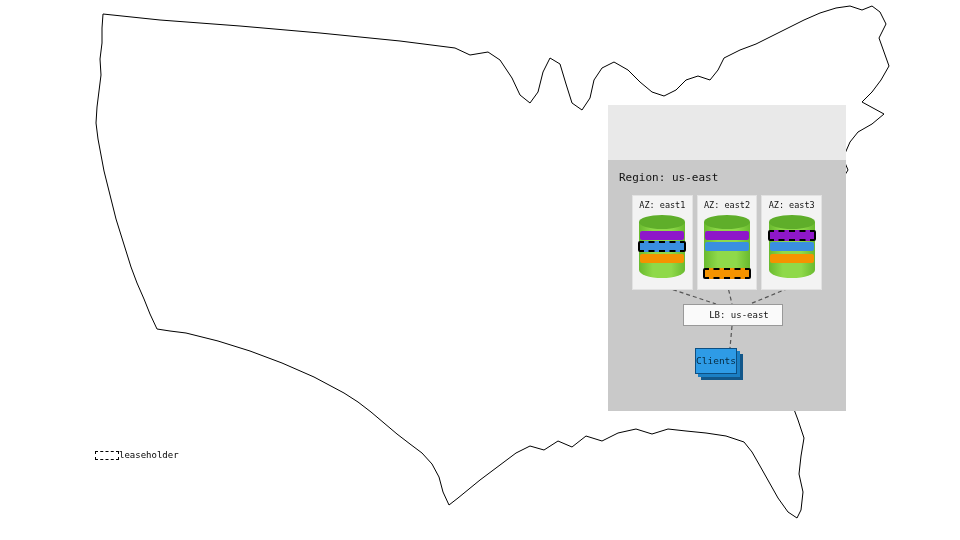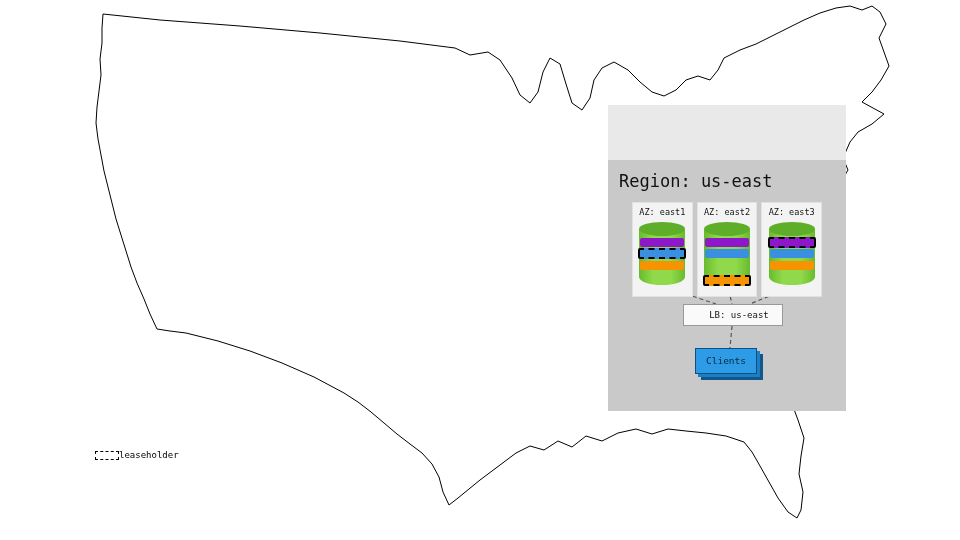--- a/index.html
+++ b/index.html
@@ -16,21 +16,21 @@
     position:absolute;left:608px;top:105px;width:238px;height:306px;
     background:#e9e9e9;z-index:10;
   }
   .legend-block{padding:8px 0 0 10px;}
   .legend-line{font-size:9.5px;line-height:13.5px;white-space:pre;}
 
   .region{
     position:absolute;left:0;top:55px;right:0;bottom:0;background:#c9c9c9;
   }
   .region-title{
-    font-size:17px;color:#111;padding:11px 0 0 11px;
+    font-size:11px;color:#111;padding:11px 0 0 11px;
   }
   .az-row{
     display:flex;gap:4px;width:190px;margin:11px auto 12px;position:relative;z-index:6;
   }
   .az{
     width:70px;height:95px;background:#f3f3f3;border:1px solid #e2e2e2;
     box-sizing:border-box;position:relative;text-align:center;
   }
   .az-label{font-size:8.5px;margin-top:4px;color:#111;}
 
@@ -59,24 +59,24 @@
 
   
   .lb-box{
     position:absolute;left:75px;top:144px;width:100px;height:22px;
     background:#fafafa;border:1px solid #999;box-sizing:border-box;
     font-size:9px;text-align:center;line-height:20px;color:#111;z-index:7;padding-left:12px;
   }
 
   
   .clients-box{
-    position:absolute;left:87px;top:188px;width:62px;height:26px;
+    position:absolute;left:87px;top:188px;width:42px;height:26px;
     background:#2e9be6;border:1px solid #0d4f82;box-sizing:border-box;
     box-shadow:3px 3px 0 #1b7fc4,6px 6px 0 #12578a;
-    font-size:9.5px;text-align:center;line-height:24px;color:#06293f;z-index:7;
+    font-size:9.5px;text-align:right;line-height:24px;color:#06293f;z-index:7;
   }
 
   
   .lease-legend{
     position:absolute;left:95px;top:450px;display:flex;align-items:center;gap:0;z-index:10;
   }
   .lease-swatch{width:24px;height:9px;border:1.5px dashed #000;background:#fff;box-sizing:border-box;}
   .lease-label{font-size:9px;color:#000;}
 </style>
 </head>

